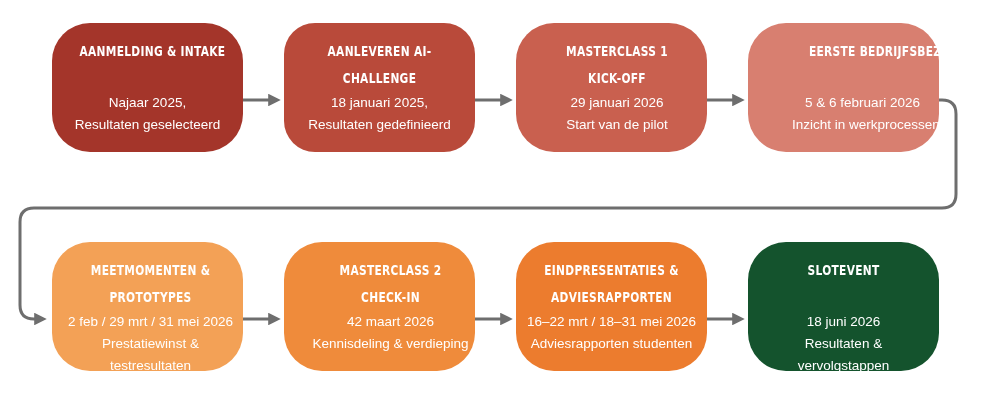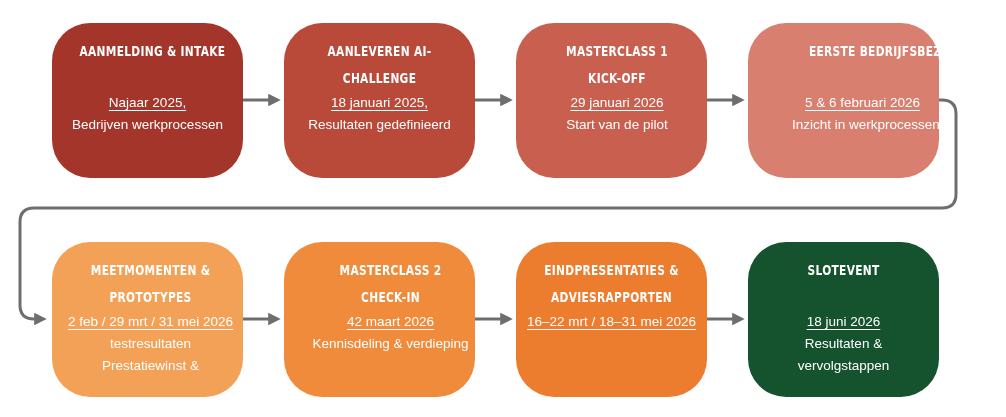--- a/index.html
+++ b/index.html
@@ -6,21 +6,21 @@
   .canvas{
     position:relative;
     width:1006px;height:417px;
     background:#ffffff;
     overflow:hidden;
     font-family:"Liberation Sans",sans-serif;
   }
   .connectors{position:absolute;left:0;top:0;z-index:1;}
   .card{
     position:absolute;
-    width:191px;height:155px;
+    width:191px;height:129px;
     border-radius:38px;
     color:#ffffff;
     box-sizing:border-box;
     padding:15px 6px 0;
     text-align:center;
     z-index:2;
   }
   .title{min-height:54px;}
   .tline{
     font-family:"DejaVu Sans",sans-serif;
@@ -28,21 +28,20 @@
     font-size:14px;
     line-height:27px;
     letter-spacing:0.4px;
     white-space:nowrap;
     transform:scaleX(0.76);
   }
   .date{
     font-size:13.5px;
     line-height:22px;
     white-space:nowrap;
-    text-decoration:underline;
     text-underline-offset:2.5px;
     text-decoration-thickness:1px;
   }
   .desc-line{
     font-size:13.5px;
     line-height:22px;
     white-space:nowrap;
   }
   .tline:empty,.desc-line:empty{display:none;}
 </style>
@@ -66,26 +65,26 @@
     <path d="M707 319 H741" fill="none" stroke-width="3" marker-end="url(#ah)" stroke="#6e6e6e"></path>
   </svg>
 
   <div class="card" style="left: 52px; top: 23px; background: rgb(164, 53, 42);">
     <div class="title">
       <div class="tline">AANMELDING &amp; INTAKE</div>
 
     </div>
     <div class="date">Najaar 2025,</div>
     <div class="desc">
-      <div class="desc-line">Bedrijven werkprocessen</div>
+      <div class="desc-line">Resultaten geselecteerd</div>
 
     </div>
   </div>
 
-  <div class="card" style="left: 284px; top: 23px; background: rgb(185, 74, 58);">
+  <div class="card" style="left: 284px; top: 23px; background: rgb(185, 74, 58); border-radius: 31px;">
     <div class="title">
       <div class="tline">AANLEVEREN AI-</div>
       <div class="tline">CHALLENGE</div>
     </div>
     <div class="date">18 januari 2025,</div>
     <div class="desc">
       <div class="desc-line">Resultaten gedefinieerd</div>
 
     </div>
   </div>
@@ -114,22 +113,22 @@
     </div>
   </div>
 
   <div class="card" style="left: 52px; top: 242px; background: rgb(243, 161, 86); padding-left: 12px;">
     <div class="title">
       <div class="tline">MEETMOMENTEN &amp;</div>
       <div class="tline">PROTOTYPES</div>
     </div>
     <div class="date">2 feb / 29 mrt / 31 mei 2026</div>
     <div class="desc">
+      <div class="desc-line">Prestatiewinst &amp;</div>
       <div class="desc-line">testresultaten</div>
-      <div class="desc-line">Prestatiewinst &amp;</div>
     </div>
   </div>
 
   <div class="card" style="left: 284px; top: 242px; background: rgb(239, 139, 59); padding-left: 28px;">
     <div class="title">
       <div class="tline">MASTERCLASS 2</div>
       <div class="tline">CHECK-IN</div>
     </div>
     <div class="date">42 maart 2026</div>
     <div class="desc">
@@ -137,20 +136,24 @@
 
     </div>
   </div>
 
   <div class="card" style="left: 516px; top: 242px; background: rgb(236, 124, 46);">
     <div class="title">
       <div class="tline">EINDPRESENTATIES &amp;</div>
       <div class="tline">ADVIESRAPPORTEN</div>
     </div>
     <div class="date">16–22 mrt / 18–31 mei 2026</div>
+    <div class="desc">
+      <div class="desc-line">Adviesrapporten studenten</div>
+
+    </div>
   </div>
 
   <div class="card" style="left: 748px; top: 242px; background: #14532d;">
     <div class="title">
       <div class="tline">SLOTEVENT</div>
 
     </div>
     <div class="date">18 juni 2026</div>
     <div class="desc">
       <div class="desc-line">Resultaten &amp;</div>

